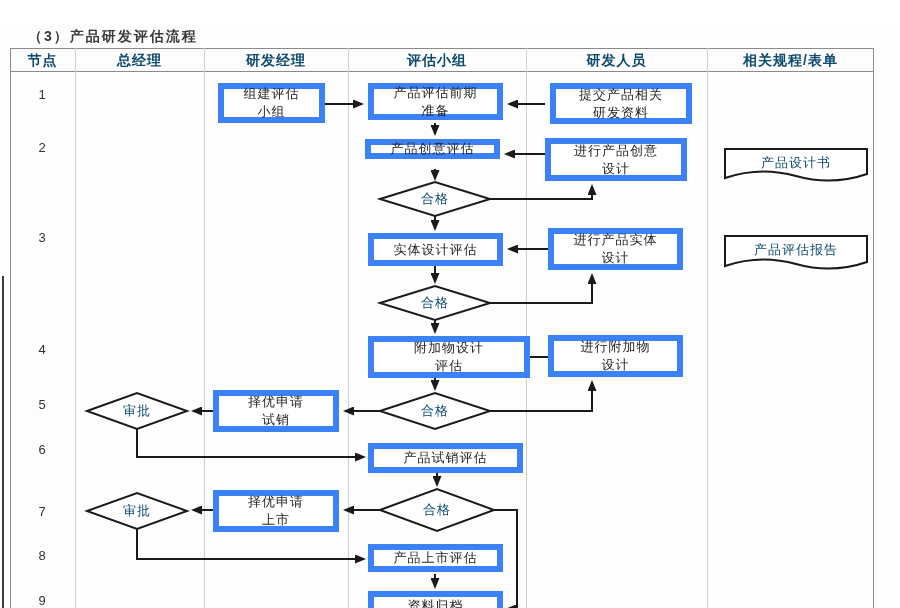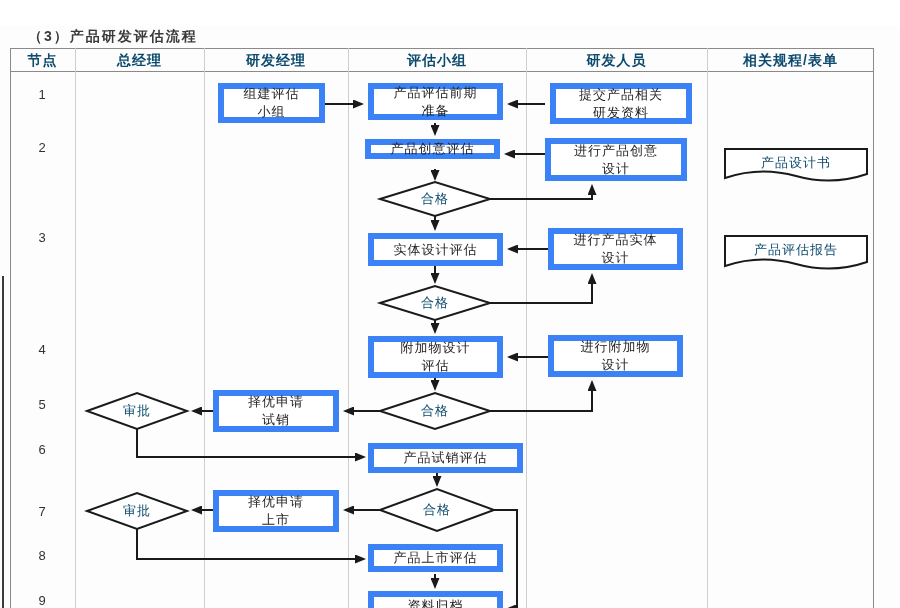--- a/index.html
+++ b/index.html
@@ -132,21 +132,21 @@
   <div class="box" style="left:368px;top:57px;width:135px;height:37px">产品评估前期
 准备</div>
   <div class="box" style="left:550px;top:57px;width:142px;height:41px">提交产品相关
 研发资料</div>
   <div class="box" style="left:365px;top:113px;width:135px;height:20px">产品创意评估</div>
   <div class="box" style="left:545px;top:112px;width:142px;height:43px">进行产品创意
 设计</div>
   <div class="box" style="left:368px;top:207px;width:135px;height:33px">实体设计评估</div>
   <div class="box" style="left:548px;top:202px;width:135px;height:42px">进行产品实体
 设计</div>
-  <div class="box" style="left:368px;top:310px;width:135px;height:42px">附加物设计
+  <div class="box" style="left:368px;top:310px;width:162px;height:42px">附加物设计
 评估</div>
   <div class="box" style="left:548px;top:309px;width:135px;height:42px">进行附加物
 设计</div>
   <div class="box" style="left:213px;top:364px;width:126px;height:42px">择优申请
 试销</div>
   <div class="box" style="left:368px;top:417px;width:155px;height:30px">产品试销评估</div>
   <div class="box" style="left:213px;top:464px;width:126px;height:42px">择优申请
 上市</div>
   <div class="box" style="left:368px;top:518px;width:135px;height:28px">产品上市评估</div>
   <div class="box" style="left:368px;top:565px;width:135px;height:29px">资料归档</div>

